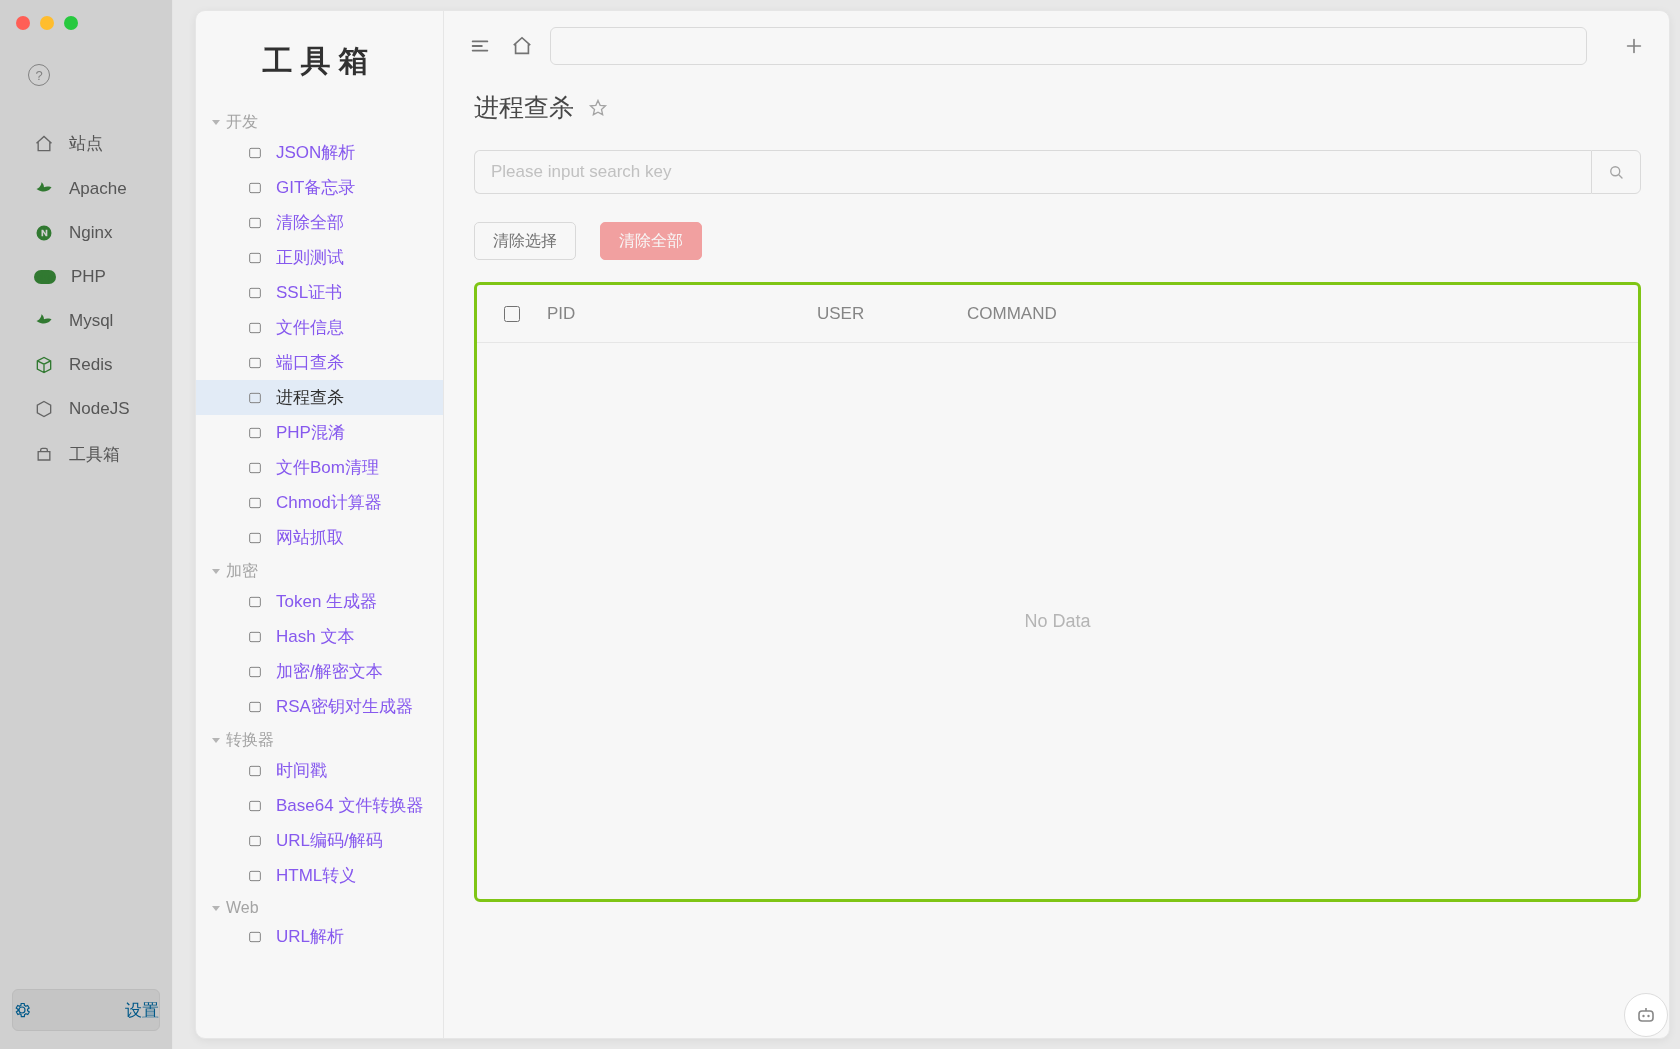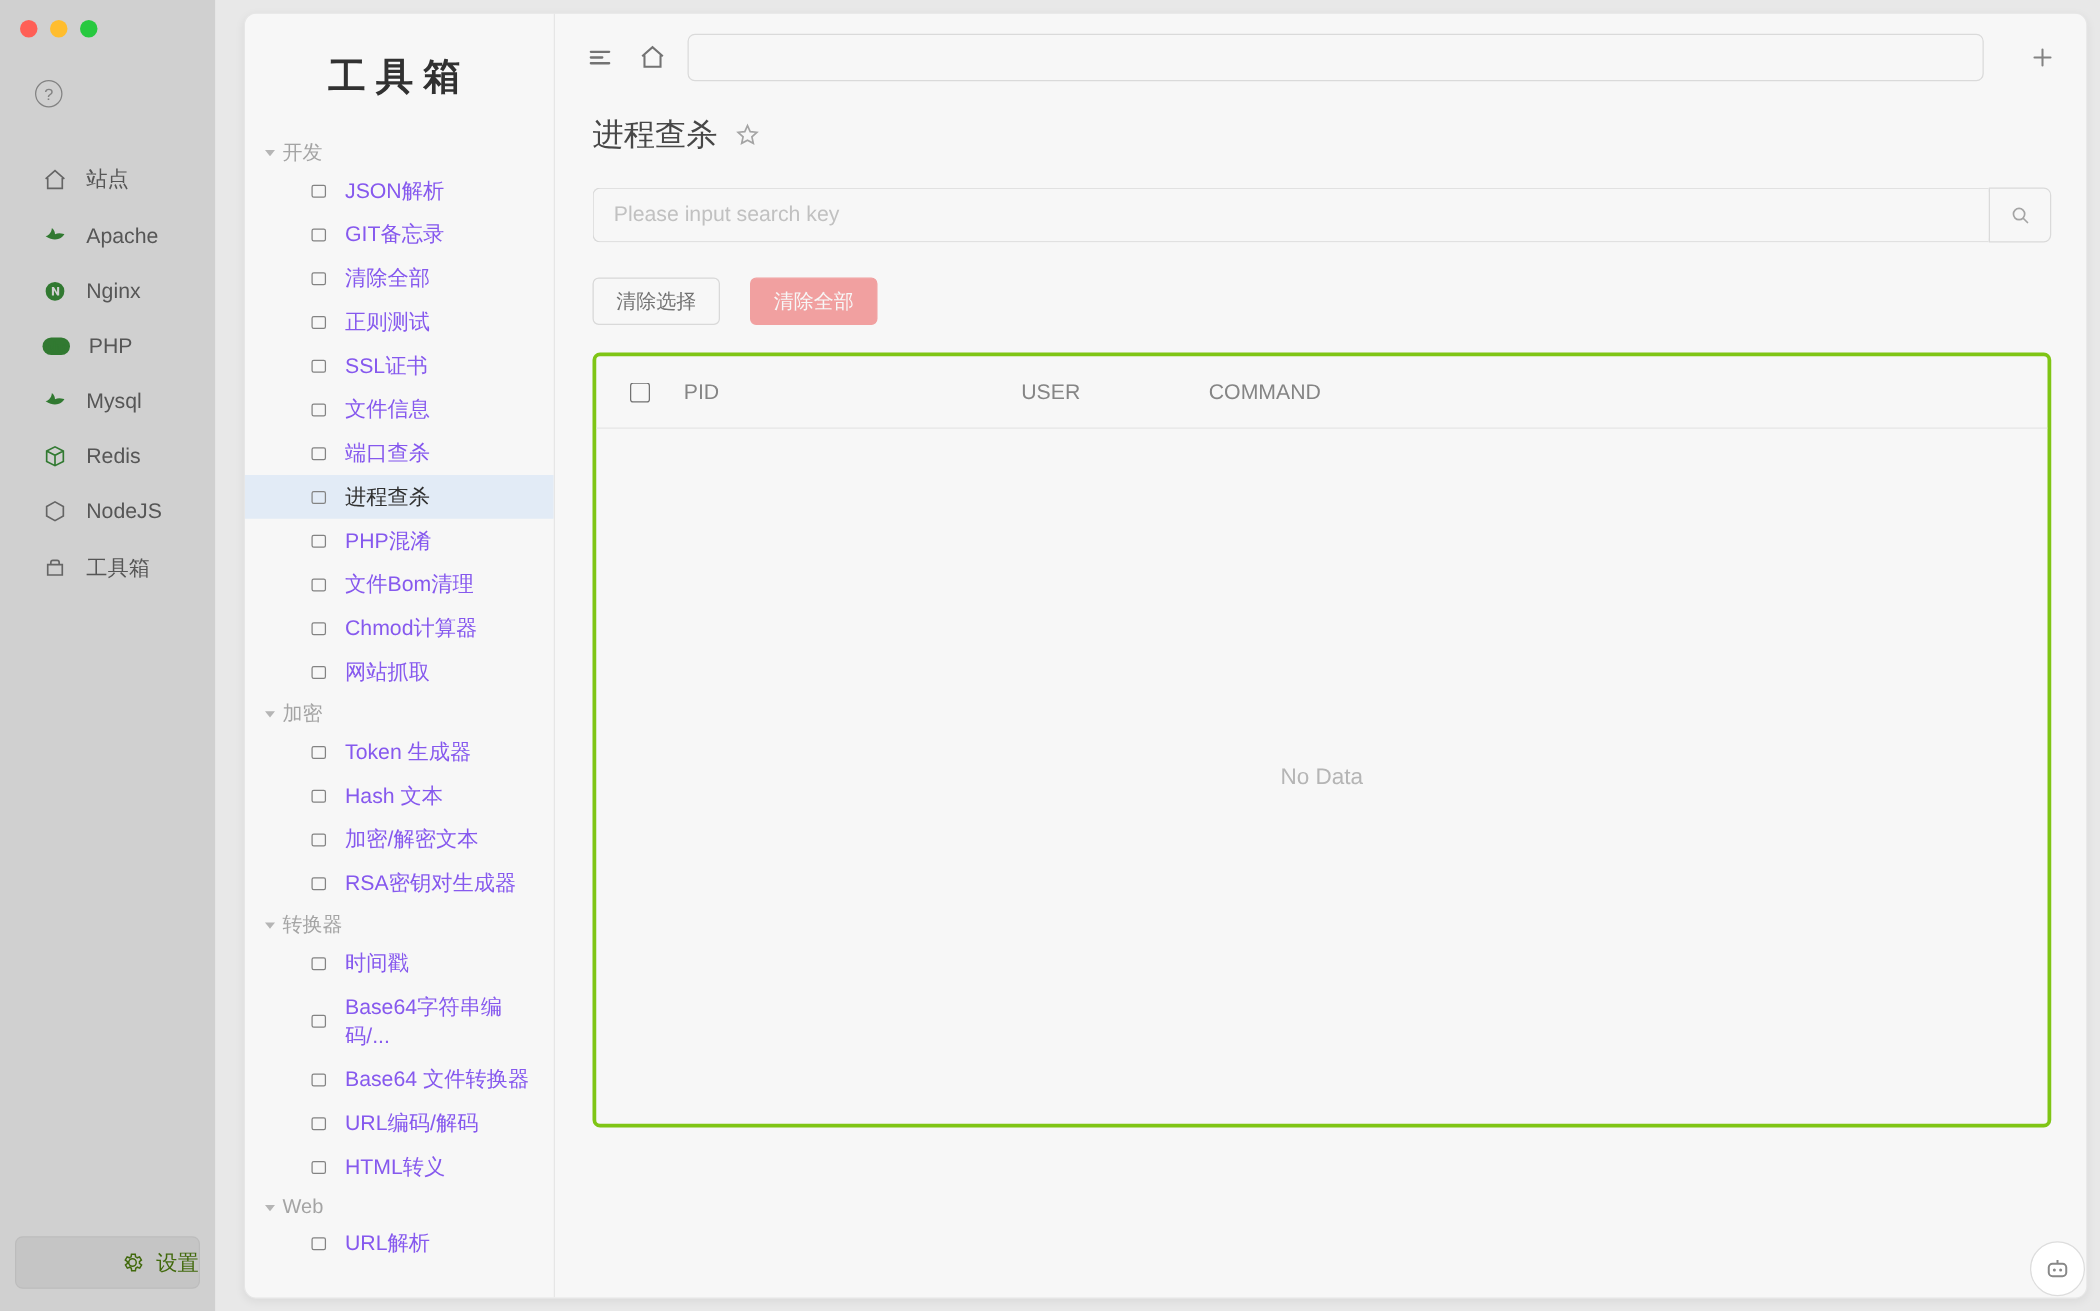--- a/index.html
+++ b/index.html
@@ -15,21 +15,21 @@
   .traffic .yellow { background: #ffbd2e; }
   .traffic .green { background: #27c93f; }
 
   
   .appnav { background: #f5f5f5; display: flex; flex-direction: column; padding-top: 55px; position: relative; height: 100%; }
   .appnav .help { position: absolute; top: 64px; left: 28px; color: #999; width:22px; height:22px; border:1.5px solid #999; border-radius:50%; display:flex; align-items:center; justify-content:center; font-size:13px; }
   .appnav .nav-list { margin-top: 65px; display:flex; flex-direction:column; }
   .appnav .nav-item { display:flex; align-items:center; gap:15px; padding:12px 20px 12px 34px; color:#666; font-size:17px; cursor:pointer; }
   .appnav .nav-item svg, .appnav .nav-item .ic { width:20px; height:20px; flex:0 0 20px; color:#777; }
   .appnav .nav-item .ic-green { color:#3a8f3a; }
-  .appnav .settings { margin-top:auto; margin:0 12px 18px; background:#e8e8e8; border:1px solid #ddd; border-radius:6px; height:42px; display:flex; align-items:center; justify-content:flex-end; gap:10px; color:#4d7c0f; font-size:17px; }
+  .appnav .settings { margin-top:auto; margin:0 12px 18px; background:#e8e8e8; border:1px solid #ddd; border-radius:6px; height:42px; display:flex; align-items:center; justify-content:space-between; gap:10px; color:#0369a1; font-size:17px; }
   .appnav-container { position:relative; height:100%; display:flex; flex-direction:column;}
   .dim-overlay { position:absolute; inset:0; background:rgba(0,0,0,0.15); z-index:10; pointer-events:none; }
 
   
   .vdiv { background:#e5e5e5; width:1px; }
 
   
   .panel-wrap { position:relative; height:100%; background:rgba(0,0,0,0.06); }
   .panel { position:absolute; top:10px; left:22px; right:10px; bottom:10px; background:#fff; border-radius:10px; box-shadow:0 2px 8px rgba(0,0,0,.06); display:grid; grid-template-columns:248px 1227px; overflow:hidden; border:1px solid #eee;}
 
@@ -308,28 +308,20 @@
                 </svg>
               </span>
               <span>时间戳</span>
             </div>
             <div class="tree-item">
               <span class="ticon">
                 <svg viewBox="0 0 24 24" width="16" height="16">
                   <rect x="4" y="5" width="16" height="14" rx="2" fill="none" stroke="currentColor" stroke-width="1.5"></rect>
                 </svg>
               </span>
-              <span>Base64字符串编码/...</span>
-            </div>
-            <div class="tree-item">
-              <span class="ticon">
-                <svg viewBox="0 0 24 24" width="16" height="16">
-                  <rect x="4" y="5" width="16" height="14" rx="2" fill="none" stroke="currentColor" stroke-width="1.5"></rect>
-                </svg>
-              </span>
               <span>Base64 文件转换器</span>
             </div>
             <div class="tree-item">
               <span class="ticon">
                 <svg viewBox="0 0 24 24" width="16" height="16">
                   <rect x="4" y="5" width="16" height="14" rx="2" fill="none" stroke="currentColor" stroke-width="1.5"></rect>
                 </svg>
               </span>
               <span>URL编码/解码</span>
             </div>

